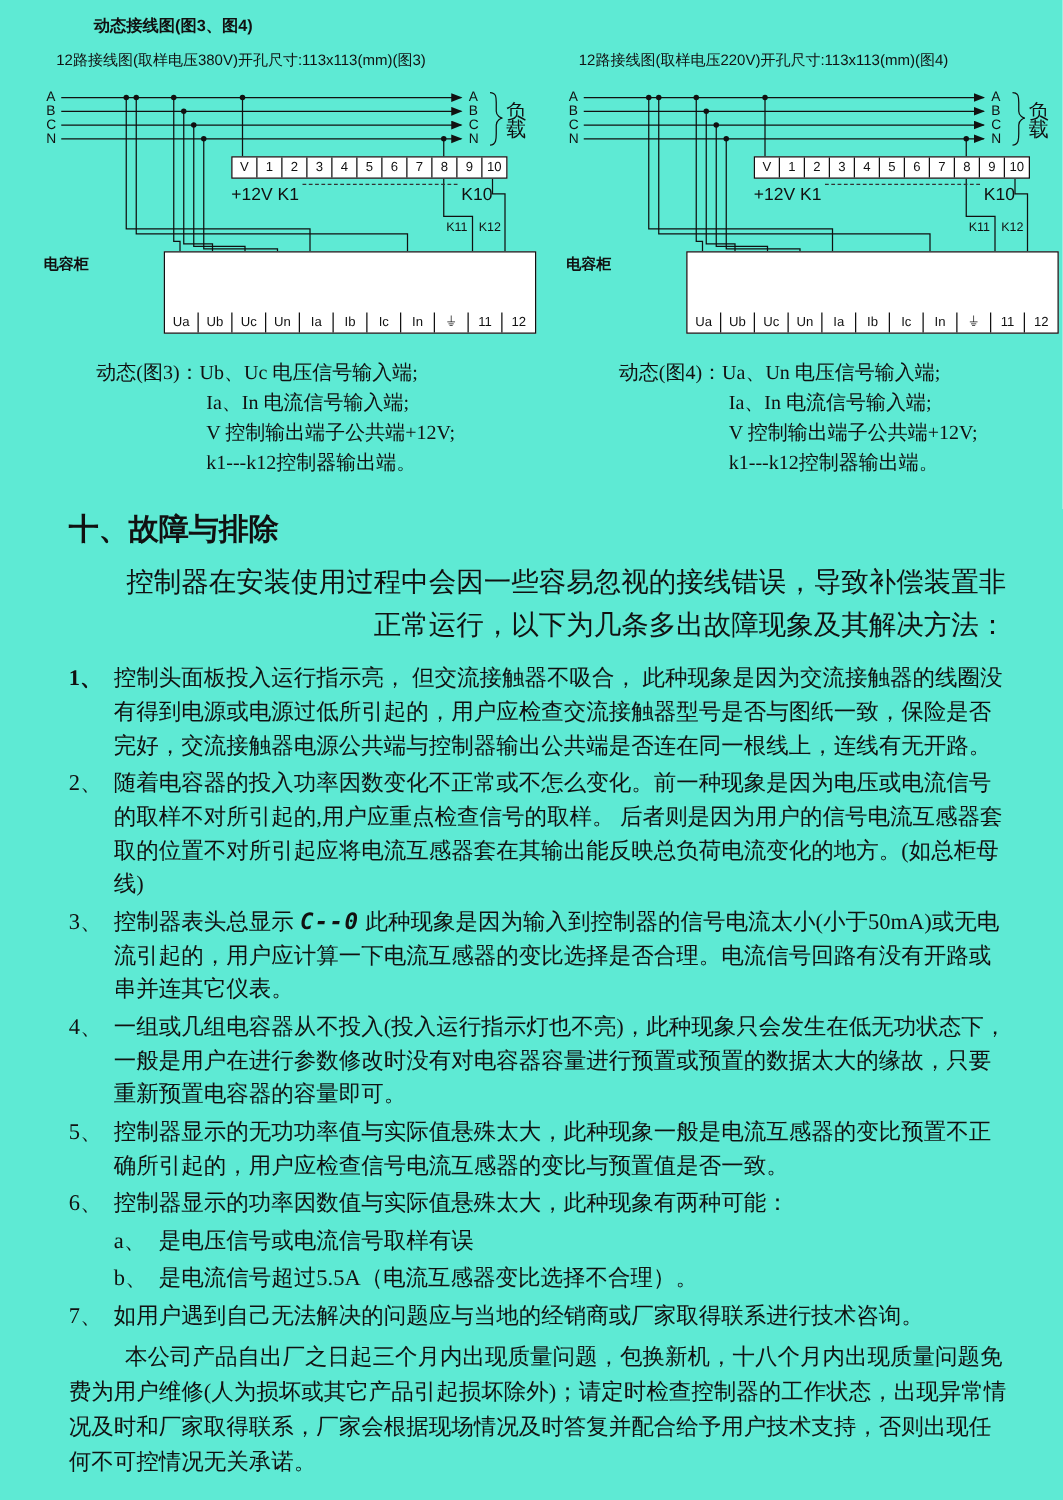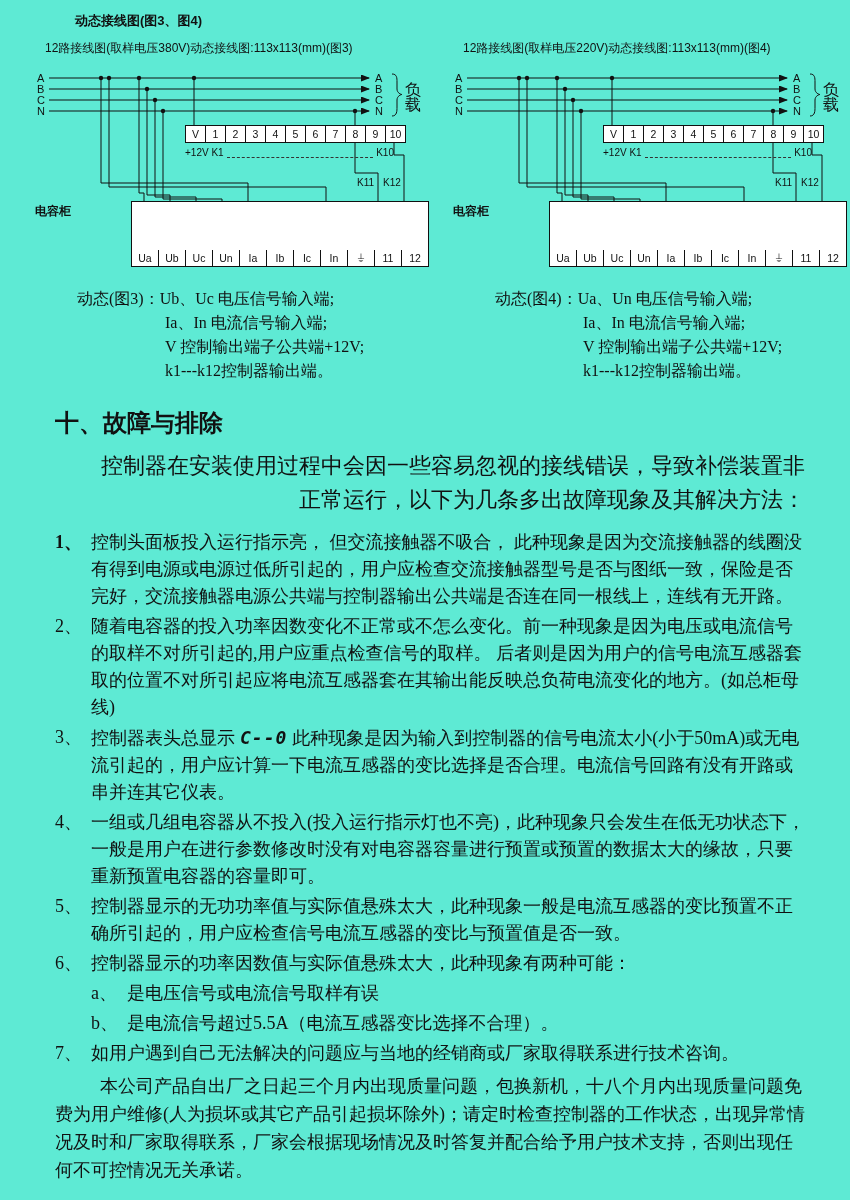--- a/index.html
+++ b/index.html
@@ -10,21 +10,21 @@
   .diagram-col{width:392px;flex:0 0 392px;}
   .diag-heading{font-family:"Liberation Sans",sans-serif;font-size:12px;margin:4px 0 6px 10px;white-space:nowrap;}
   .diagram{position:relative;width:392px;height:212px;font-family:"Liberation Sans",sans-serif;}
   .wires{position:absolute;left:0;top:0;}
   .pl{position:absolute;left:2px;font-size:11px;line-height:12px;}
   .pr{position:absolute;left:340px;font-size:11px;line-height:12px;}
   .tstrip{position:absolute;display:flex;border:1px solid #111;background:#fff;}
   .tcell{width:19px;height:16px;line-height:16px;text-align:center;font-size:10.5px;border-left:1px solid #111;}
   .tcell:first-child{border-left:none;}
   .bstrip .tcell{width:26px;margin-top:48px;}
-  .krow{position:absolute;display:flex;align-items:flex-end;font-size:10px;}
+  .krow{position:absolute;display:flex;align-items:flex-start;font-size:14px;}
   .krow .dash{flex:1;border-bottom:1px dashed #333;height:0;margin:0 3px;}
   .klabel{position:absolute;font-size:10px;width:18px;text-align:left;}
   .cabinet{position:absolute;left:0;top:140px;font-size:12px;font-weight:bold;}
   .load{position:absolute;left:370px;top:19px;width:14px;font-size:16px;line-height:15px;word-break:break-all;}
   .caption{font-size:16px;line-height:1.5;margin:12px 0 0 42px;}
   .cind{padding-left:88px;}
   .sec-heading{font-family:"Liberation Sans",sans-serif;font-size:24px;font-weight:bold;margin:24px 0 10px 0;}
   .intro{font-size:22px;line-height:1.55;text-indent:2em;margin:0 0 12px 0;text-align:right;}
   .fitem{display:flex;font-size:18px;line-height:1.5;margin:3px 0;}
   .fnum{flex:0 0 2em;}
@@ -37,21 +37,21 @@
 </head>
 <body>
 
 <div class="page">
 
   <div class="page-title">动态接线图(图3、图4)</div>
 
   <div class="diagrams-row">
 
     <section class="diagram-col">
-      <div class="diag-heading">12路接线图(取样电压380V)动态接线图:113x113(mm)(图3)</div>
+      <div class="diag-heading">12路接线图(取样电压380V)开孔尺寸:113x113(mm)(图3)</div>
       <div class="diagram">
         <svg class="wires" viewBox="0 0 392 212" width="392" height="212">
           <defs>
             <marker id="arr0" markerWidth="9" markerHeight="8" refX="8" refY="3.5" orient="auto">
               <path d="M0,0 L9,3.5 L0,7 Z" fill="#111"></path>
             </marker>
           </defs>
           <g stroke="#111" stroke-width="1" fill="none">
             <line x1="14" y1="15" x2="334" y2="15" marker-end="url(#arr0)"></line>
             <line x1="14" y1="26" x2="334" y2="26" marker-end="url(#arr0)"></line>
@@ -125,21 +125,21 @@
       </div>
       <div class="caption">
         <div>动态(图3)：Ub、Uc 电压信号输入端;</div>
         <div class="cind">Ia、In 电流信号输入端;</div>
         <div class="cind">V 控制输出端子公共端+12V;</div>
         <div class="cind">k1---k12控制器输出端。</div>
       </div>
     </section>
 
     <section class="diagram-col">
-      <div class="diag-heading">12路接线图(取样电压220V)动态接线图:113x113(mm)(图4)</div>
+      <div class="diag-heading">12路接线图(取样电压220V)开孔尺寸:113x113(mm)(图4)</div>
       <div class="diagram">
         <svg class="wires" viewBox="0 0 392 212" width="392" height="212">
           <defs>
             <marker id="arr1" markerWidth="9" markerHeight="8" refX="8" refY="3.5" orient="auto">
               <path d="M0,0 L9,3.5 L0,7 Z" fill="#111"></path>
             </marker>
           </defs>
           <g stroke="#111" stroke-width="1" fill="none">
             <line x1="14" y1="15" x2="334" y2="15" marker-end="url(#arr1)"></line>
             <line x1="14" y1="26" x2="334" y2="26" marker-end="url(#arr1)"></line>

